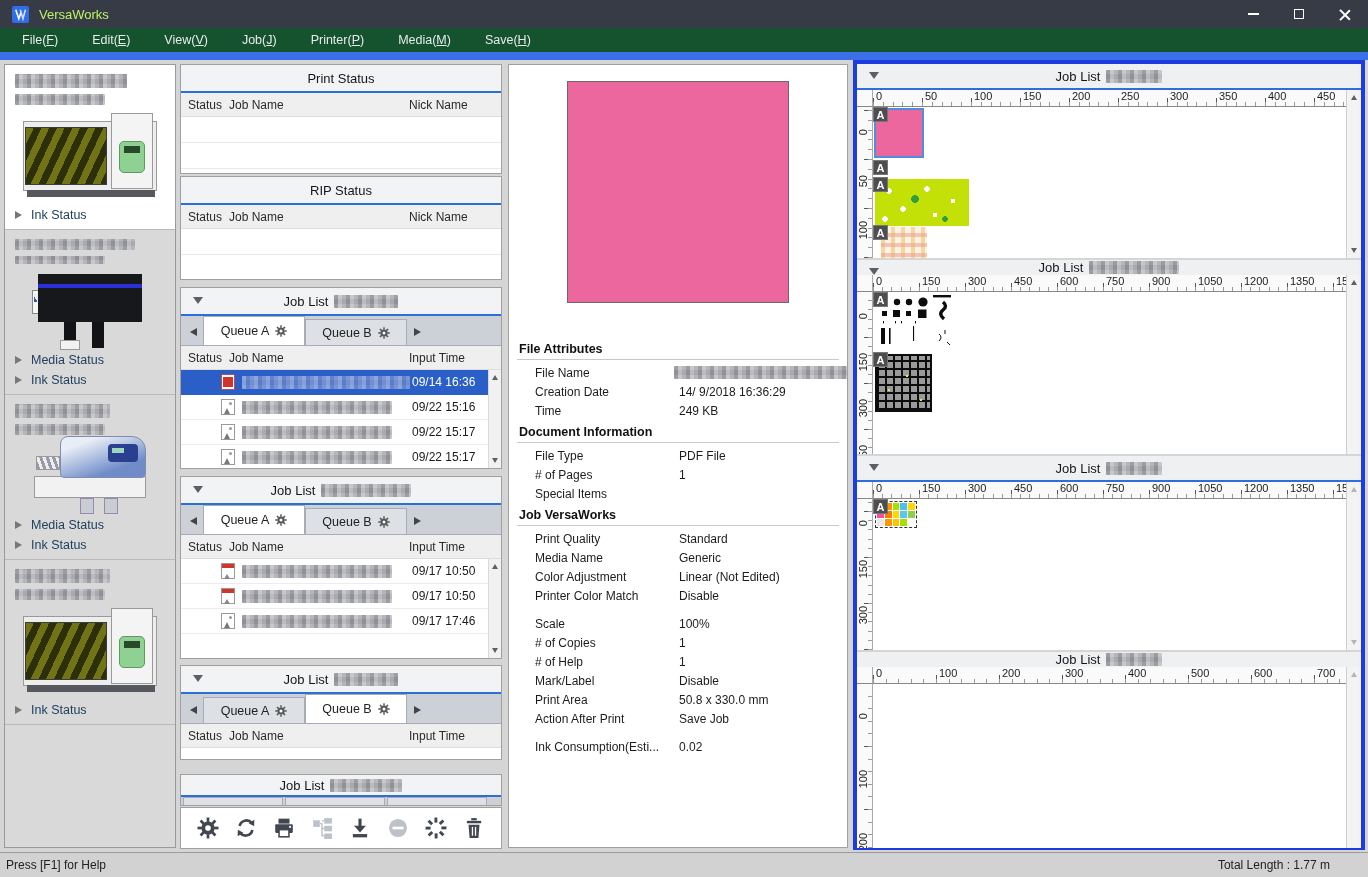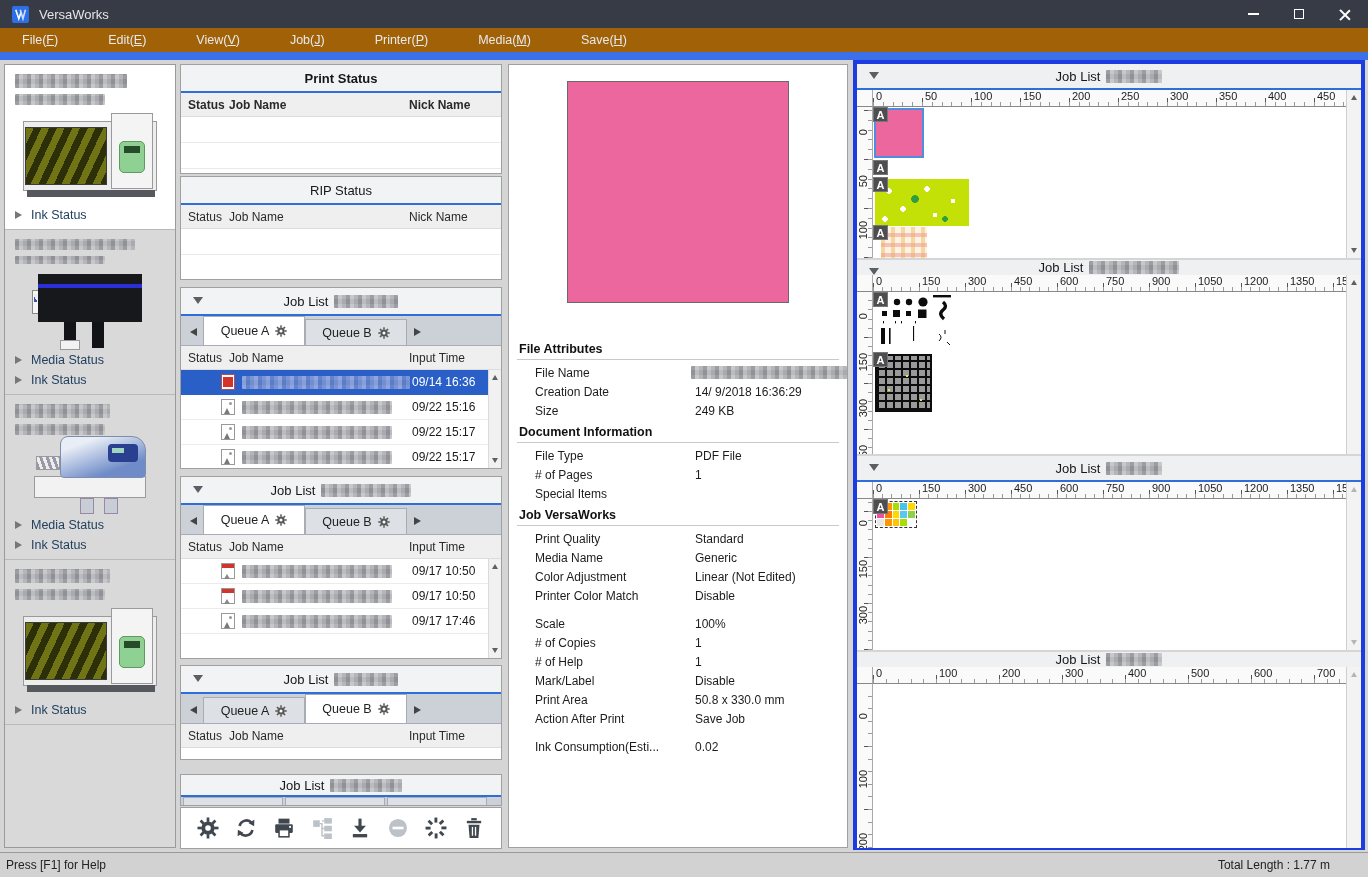--- a/index.html
+++ b/index.html
@@ -2,30 +2,30 @@
 <html><head>
 <meta charset="utf-8">
 <style>
   *{margin:0;padding:0;box-sizing:border-box;}
   html,body{width:1368px;height:877px;overflow:hidden;}
   body{font-family:"Liberation Sans","DejaVu Sans",sans-serif;font-size:12px;color:#1a1a1a;background:#d5d5d5;position:relative;}
 
   
   .titlebar{height:28px;background:#363b46;display:flex;align-items:center;padding-left:12px;}
   .appicon{width:17px;height:17px;margin-right:10px;}
-  .apptitle{color:#e5e5e5;font-size:13px;}
+  .apptitle{color:#bef264;font-size:13px;}
   .wincontrols{margin-left:auto;display:flex;height:100%;}
   .winbtn{width:46px;display:flex;align-items:center;justify-content:center;color:#fff;cursor:default;}
   .glyph-min{width:11px;height:2px;background:#fff;}
   .glyph-max{width:10px;height:10px;border:1.5px solid #fff;}
   .glyph-close{position:relative;width:12px;height:12px;}
   .glyph-close::before,.glyph-close::after{content:"";position:absolute;left:5px;top:0;width:1.6px;height:14px;background:#fff;}
   .glyph-close::before{transform:rotate(45deg);}
   .glyph-close::after{transform:rotate(-45deg);}
-  .menubar{height:24px;background:#a16207;display:flex;align-items:center;padding-left:22px;gap:50px;}
+  .menubar{height:24px;background:#14532d;display:flex;align-items:center;padding-left:22px;gap:34px;}
   .menu-item{color:#e8eaee;font-size:12.5px;cursor:default;}
   .menu-item .u{text-decoration:underline;}
   .accentbar{height:8px;background:#3c70e8;}
 
   
   .main{position:absolute;top:60px;left:0;right:0;bottom:25px;background:#d5d5d5;}
 
   
   .mosaic{display:inline-block;height:13px;border-radius:1px;vertical-align:middle;
     background:
@@ -76,21 +76,21 @@
   .blue-line{height:2px;background:#2d6ed8;}
 
   
   .col2{position:absolute;left:180px;top:4px;width:322px;height:784px;}
   .c2sec{border:1px solid #a0a0a0;background:#fff;overflow:hidden;}
   .statcols{height:24px;background:#efefef;border-bottom:1px solid #dcdcdc;display:flex;align-items:center;color:#2a2a2a;}
   .sc-status{width:48px;padding-left:7px;}
   .sc-job{flex:1;}
   .sc-right{width:92px;}
   .emptyrows{flex:1;background:repeating-linear-gradient(#fff 0 25px,#e9e9e9 25px 26px);}
-  .print-status{height:110px;display:flex;flex-direction:column;font-weight:bold;}
+  .print-status{height:110px;display:flex;flex-direction:column;}
   .rip-status{height:104px;margin-top:2px;display:flex;flex-direction:column;}
   .jl{display:flex;flex-direction:column;}
   .jl1{height:182px;margin-top:7px;}
   .jl2{height:183px;margin-top:7px;}
   .jl3{height:95px;margin-top:6px;}
   .jl4{height:32px;margin-top:14px;}
   .tabstrip{height:30px;background:#ccd1d7;display:flex;align-items:flex-end;padding-left:2px;border-bottom:1px solid #aab;}
   .tab-nav{width:20px;height:26px;display:flex;align-items:center;justify-content:center;background:#ccd1d7;}
   .tri-l{width:0;height:0;border-top:4.5px solid transparent;border-bottom:4.5px solid transparent;border-right:7px solid #444;}
   .tab-nav .tri-r{border-left-color:#444;}
@@ -126,21 +126,21 @@
   .tbtn{width:26px;height:26px;display:flex;align-items:center;justify-content:center;color:#40474f;}
   .tbtn.disabled{color:#bcc2c8;}
   .tbtn svg{width:22px;height:22px;}
 
   
   .col3{position:absolute;left:508px;top:4px;width:340px;height:784px;background:#fff;border:1px solid #a0a0a0;overflow:hidden;}
   .preview{position:absolute;left:58px;top:16px;width:222px;height:222px;background:#ec679e;border:1px solid #6a6a6a;}
   .details{position:absolute;left:0;top:272px;right:0;}
   .dsec-title{font-weight:bold;font-size:12.5px;padding:5px 10px 3px 10px;color:#111;}
   .dsec-rule{height:1px;background:#c9c9c9;margin:0 8px 3px 8px;}
-  .kv{display:flex;align-items:center;height:19px;padding-left:26px;gap:16px;}
+  .kv{display:flex;align-items:center;height:19px;padding-left:26px;}
   .kv[data-gap="true"]{margin-top:9px;}
   .kv .k{width:144px;color:#1c1c1c;}
   .kv .v{color:#1c1c1c;}
   .kv .mosaic{display:none;}
   .kv .mosaic[data-show="true"]{display:inline-block;}
 
   
   .col4{position:absolute;left:853px;top:0;width:512px;height:790px;border:4px solid #1c3be0;background:#d5d5d5;}
   .rsec{height:194px;margin-bottom:2px;display:flex;flex-direction:column;overflow:hidden;background:#fff;}
   .rsec:last-child{height:196px;margin-bottom:0;}
@@ -642,21 +642,21 @@
           <span class="mosaic w180" data-show="true"></span>
         </div>
 
         <div class="kv">
           <span class="k">Creation Date</span>
           <span class="v">14/ 9/2018 16:36:29</span>
 
         </div>
 
         <div class="kv">
-          <span class="k">Size</span>
+          <span class="k">Time</span>
           <span class="v">249 KB</span>
 
         </div>
       </div>
 
       <div class="dsec-title">Document Information</div>
       <div class="dsec-rule"></div>
       <div>
         <div class="kv">
           <span class="k">File Type</span>

